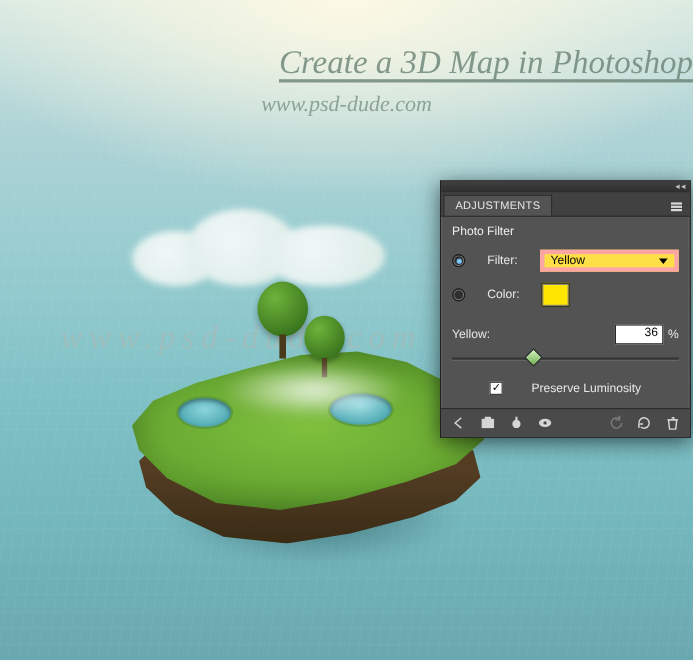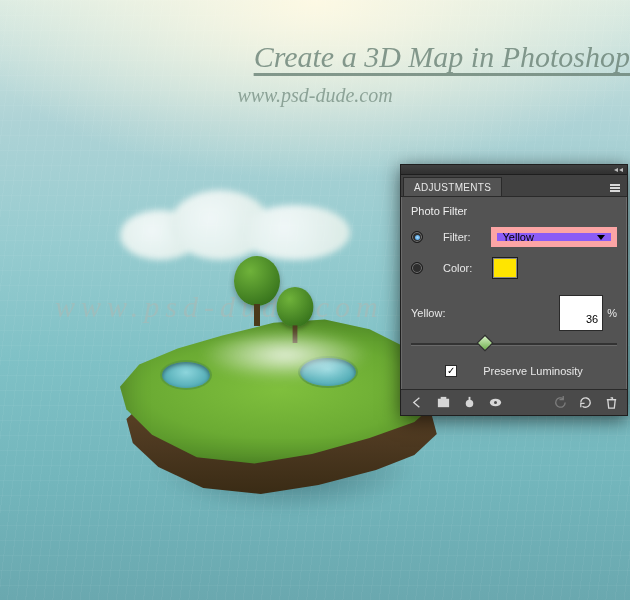--- a/index.html
+++ b/index.html
@@ -154,34 +154,34 @@
   .radio {
     width:12px;height:12px;border-radius:50%;
     background:#2e2e2e; border:1px solid #1b1b1b;
     box-shadow: inset 0 0 0 1px #777;
     display:inline-flex;align-items:center;justify-content:center;
   }
   .radio.checked::after{content:"";width:5px;height:5px;border-radius:50%;
     background:radial-gradient(circle,#a7dfff,#3b8ed8);}
   .lbl { color:#e8e8e8; }
   .select {
-    flex:1; height:20px; background:#8b5cf6; color:#000;
-    border:6px solid #fca5a5; display:flex; align-items:center;
+    flex:1; height:20px; background:#fde047; color:#000;
+    border:4px solid #fca5a5; display:flex; align-items:center;
     padding:0 6px; font-size:11px; justify-content:space-between;
   }
   .select .caret { width:0;height:0;border-left:4px solid transparent;
     border-right:4px solid transparent;border-top:5px solid #000;}
   .swatch {
     width:26px;height:22px;background:#ffe500;border:1px solid #1d1d1d;
     box-shadow: inset 0 0 0 1px #888;
   }
   .densrow { display:flex; align-items:center; justify-content:space-between; margin-top:4px;}
   .numinput {
     width:44px;height:18px;background:#fff;border:1px solid #2a2a2a;
-    color:#000;text-align:right;padding:17px 4px;font-size:11px;
+    color:#000;text-align:right;padding:0 4px;font-size:11px;
   }
   .pct { margin-left:4px;color:#e8e8e8;}
   .slider-wrap { position:relative; height:18px; margin:4px 0 12px; }
   .slider-track { position:absolute; left:0; right:0; top:8px; height:2px;
     background:#333; box-shadow:0 1px 0 #6a6a6a;}
   .slider-thumb {
     position:absolute; top:2px; width:12px;height:12px; transform:translateX(-50%) rotate(45deg);
     background:linear-gradient(135deg,#d6f2c4,#6fae4e);
     border:1px solid #2e2e2e;
   }

